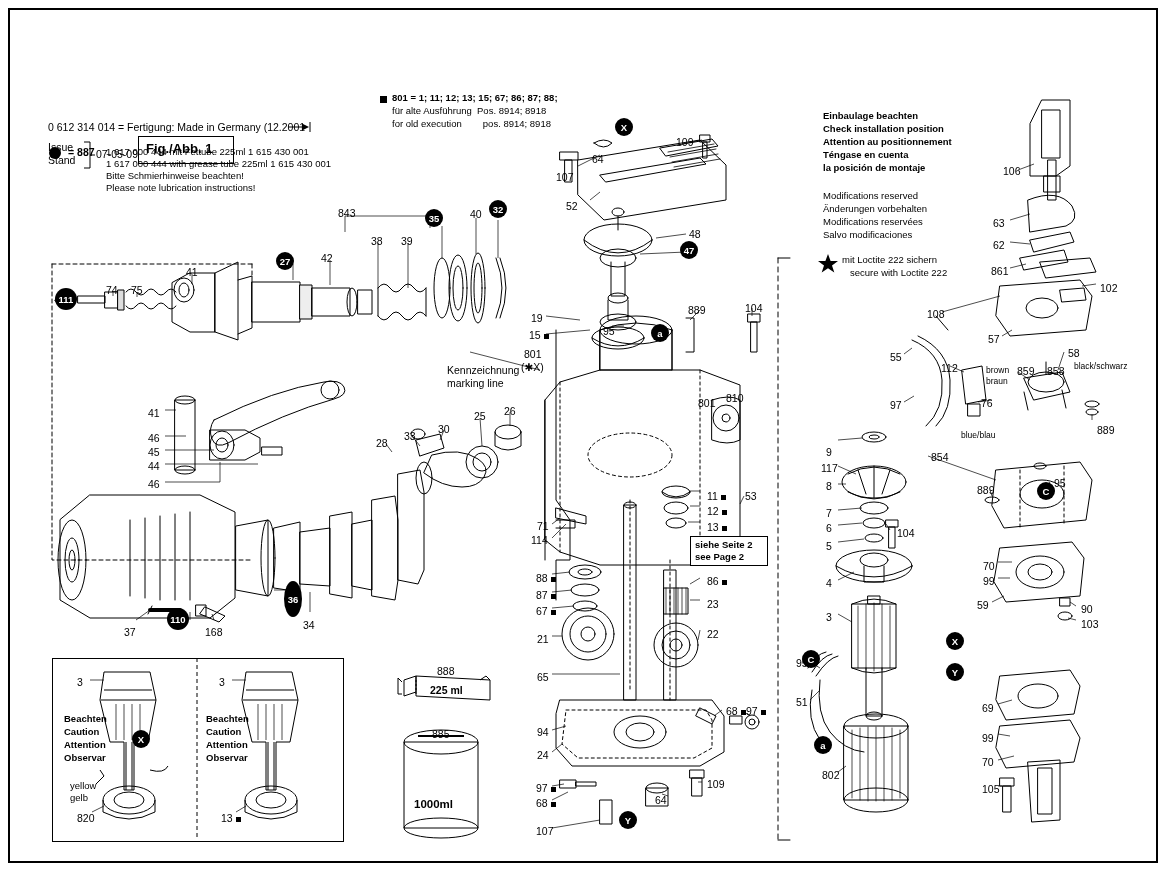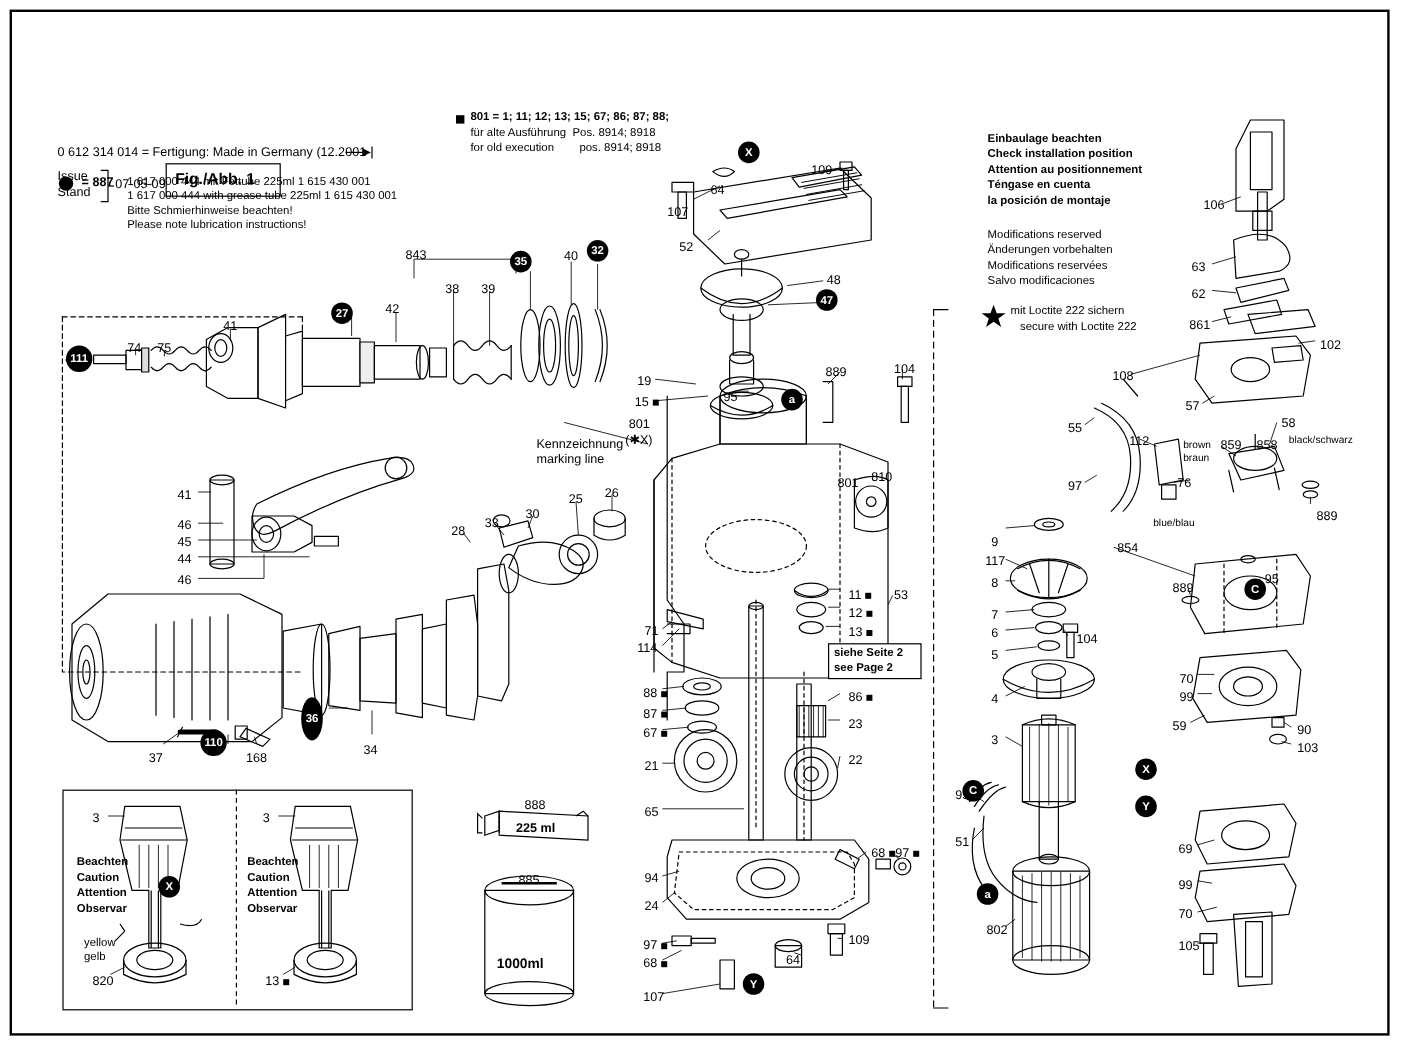--- a/index.html
+++ b/index.html
@@ -631,21 +631,21 @@
       <div class="t num" style="left: 219px; top: 677px;">3</div>
       <div class="t num" style="left: 77px; top: 813px;">820</div>
       <div class="t num" style="left: 221px; top: 813px;">13<span class="sq" style="margin-left: 3px;"></span></div>
       <div class="t num" style="left: 437px; top: 666px;">888</div>
       <div class="t num" style="left: 432px; top: 729px;">885</div>
       <div class="circnum" style="width: 22px; height: 22px; left: 55px; top: 288px;">111</div>
       <div class="circnum" style="width: 18px; height: 18px; left: 276px; top: 252px;">27</div>
       <div class="circnum" style="width: 18px; height: 18px; left: 425px; top: 209px;">35</div>
       <div class="circnum" style="width: 18px; height: 18px; left: 489px; top: 200px;">32</div>
       <div class="circnum" style="width: 18px; height: 18px; left: 680px; top: 241px;">47</div>
-      <div class="circnum" style="width: 18px; height: 36px; left: 251px; top: 581px;">36</div>
+      <div class="circnum" style="width: 18px; height: 36px; left: 284px; top: 581px;">36</div>
       <div class="circnum" style="width: 22px; height: 22px; left: 167px; top: 608px;">110</div>
       <div class="circnum" style="width: 18px; height: 18px; left: 615px; top: 118px;">X</div>
       <div class="circnum" style="width: 18px; height: 18px; left: 619px; top: 811px;">Y</div>
       <div class="circnum" style="width: 18px; height: 18px; left: 946px; top: 632px;">X</div>
       <div class="circnum" style="width: 18px; height: 18px; left: 946px; top: 663px;">Y</div>
       <div class="circnum" style="width: 18px; height: 18px; left: 651px; top: 324px;">a</div>
       <div class="circnum" style="width: 18px; height: 18px; left: 1037px; top: 482px;">C</div>
       <div class="circnum" style="width: 18px; height: 18px; left: 802px; top: 650px;">C</div>
       <div class="circnum" style="width: 18px; height: 18px; left: 814px; top: 736px;">a</div>
       <div class="circnum" style="width: 18px; height: 18px; left: 132px; top: 730px;">X</div>

